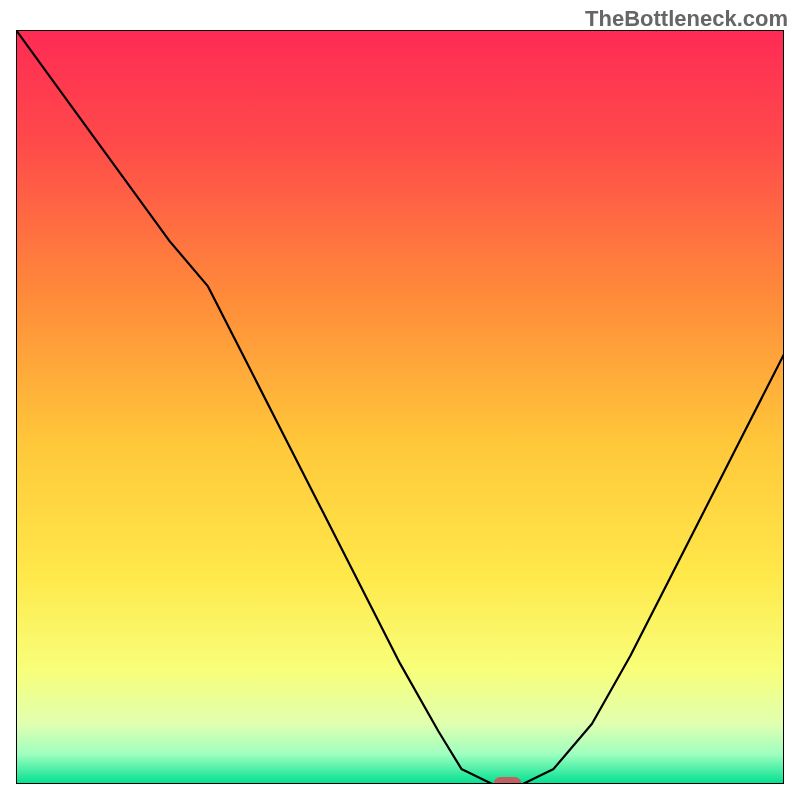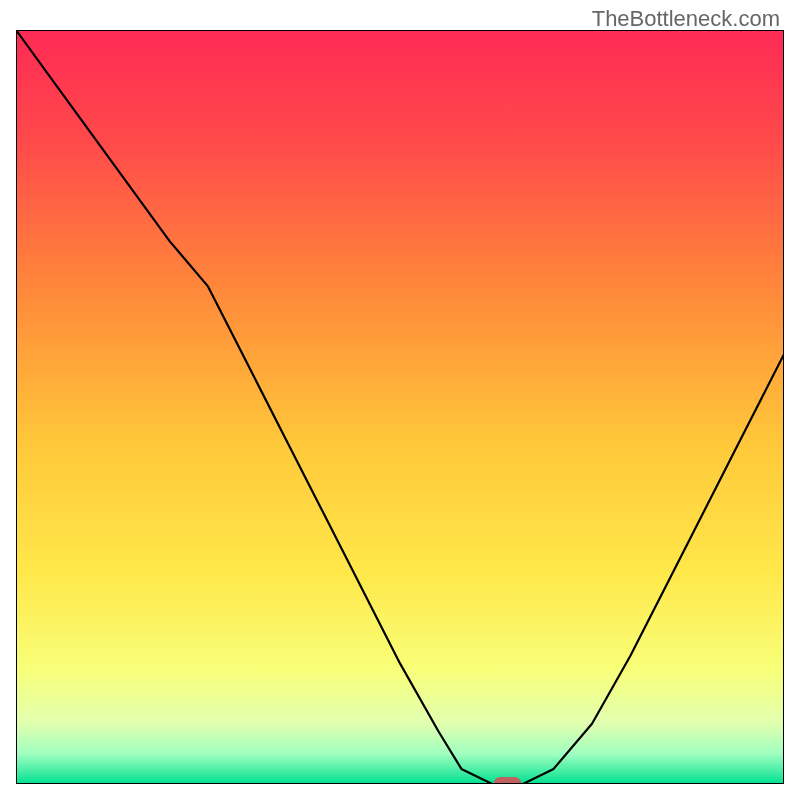--- a/index.html
+++ b/index.html
@@ -11,25 +11,26 @@
   background: #fff;
 }
 .container {
   width: 800px;
   height: 800px;
   position: relative;
 }
 .watermark {
   position: absolute;
   top: 6px;
-  right: 20px;
+  right: 12px;
   color: #666;
   font-size: 22px;
   font-family: Arial, sans-serif;
   z-index: 10;
+  font-weight: bold;
 }
 .plot-area {
   position: absolute;
   left: 16px;
   top: 30px;
   width: 768px;
   height: 754px;
 }
 svg {
   display: block;

